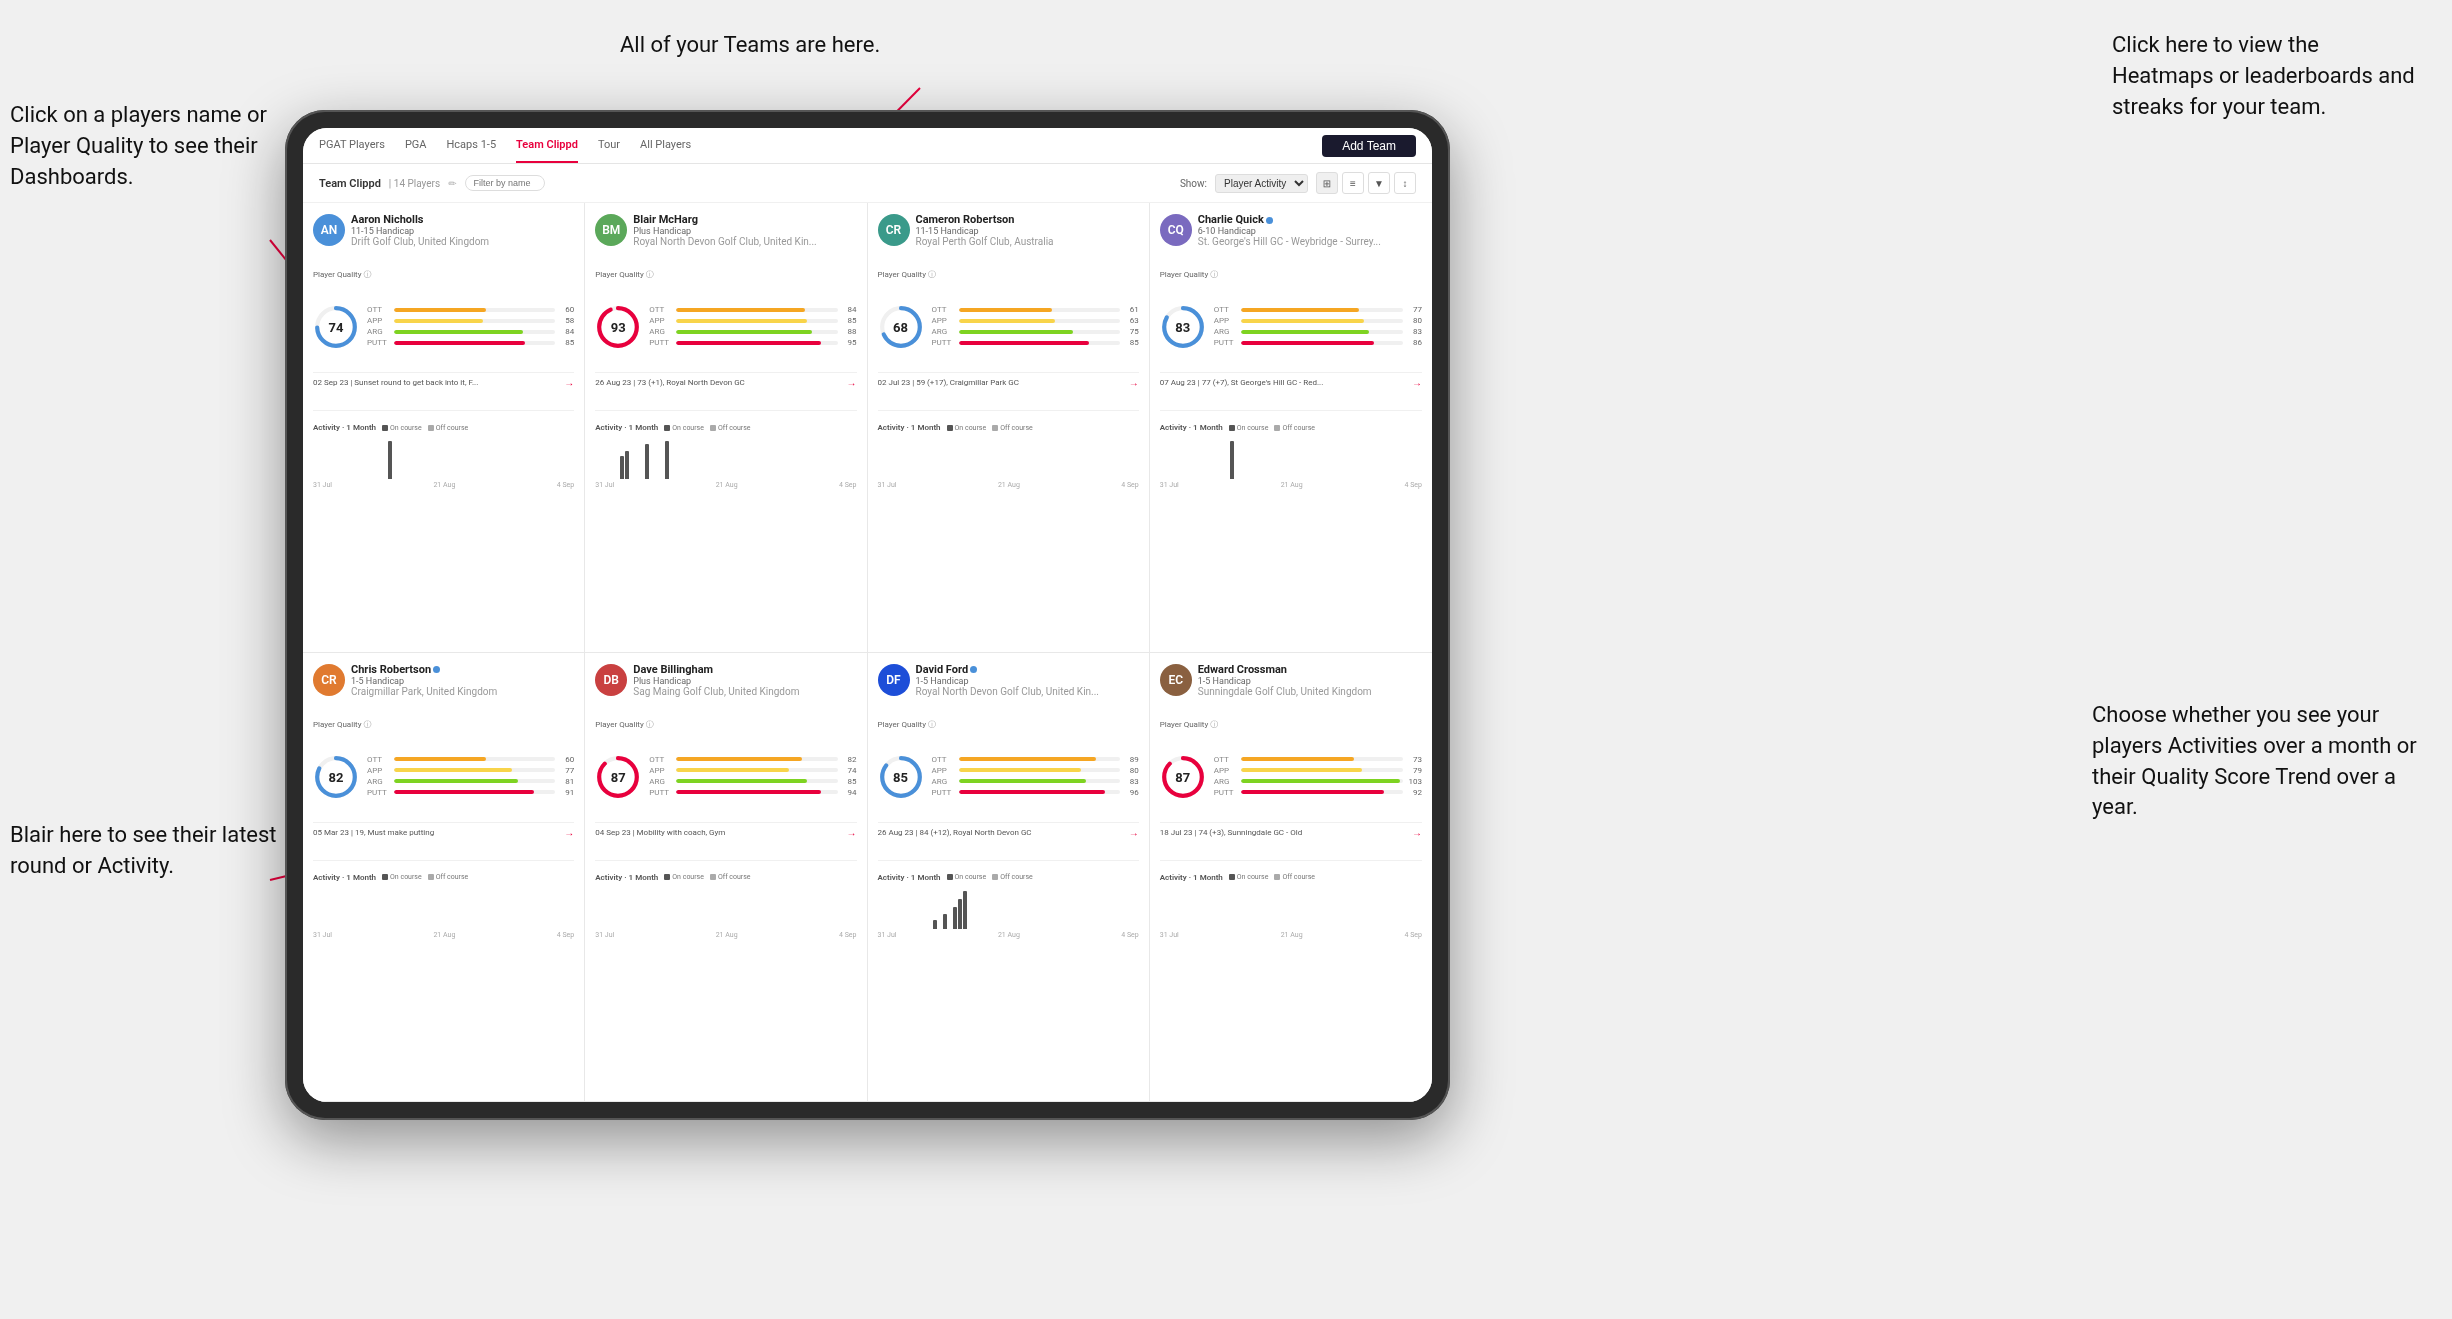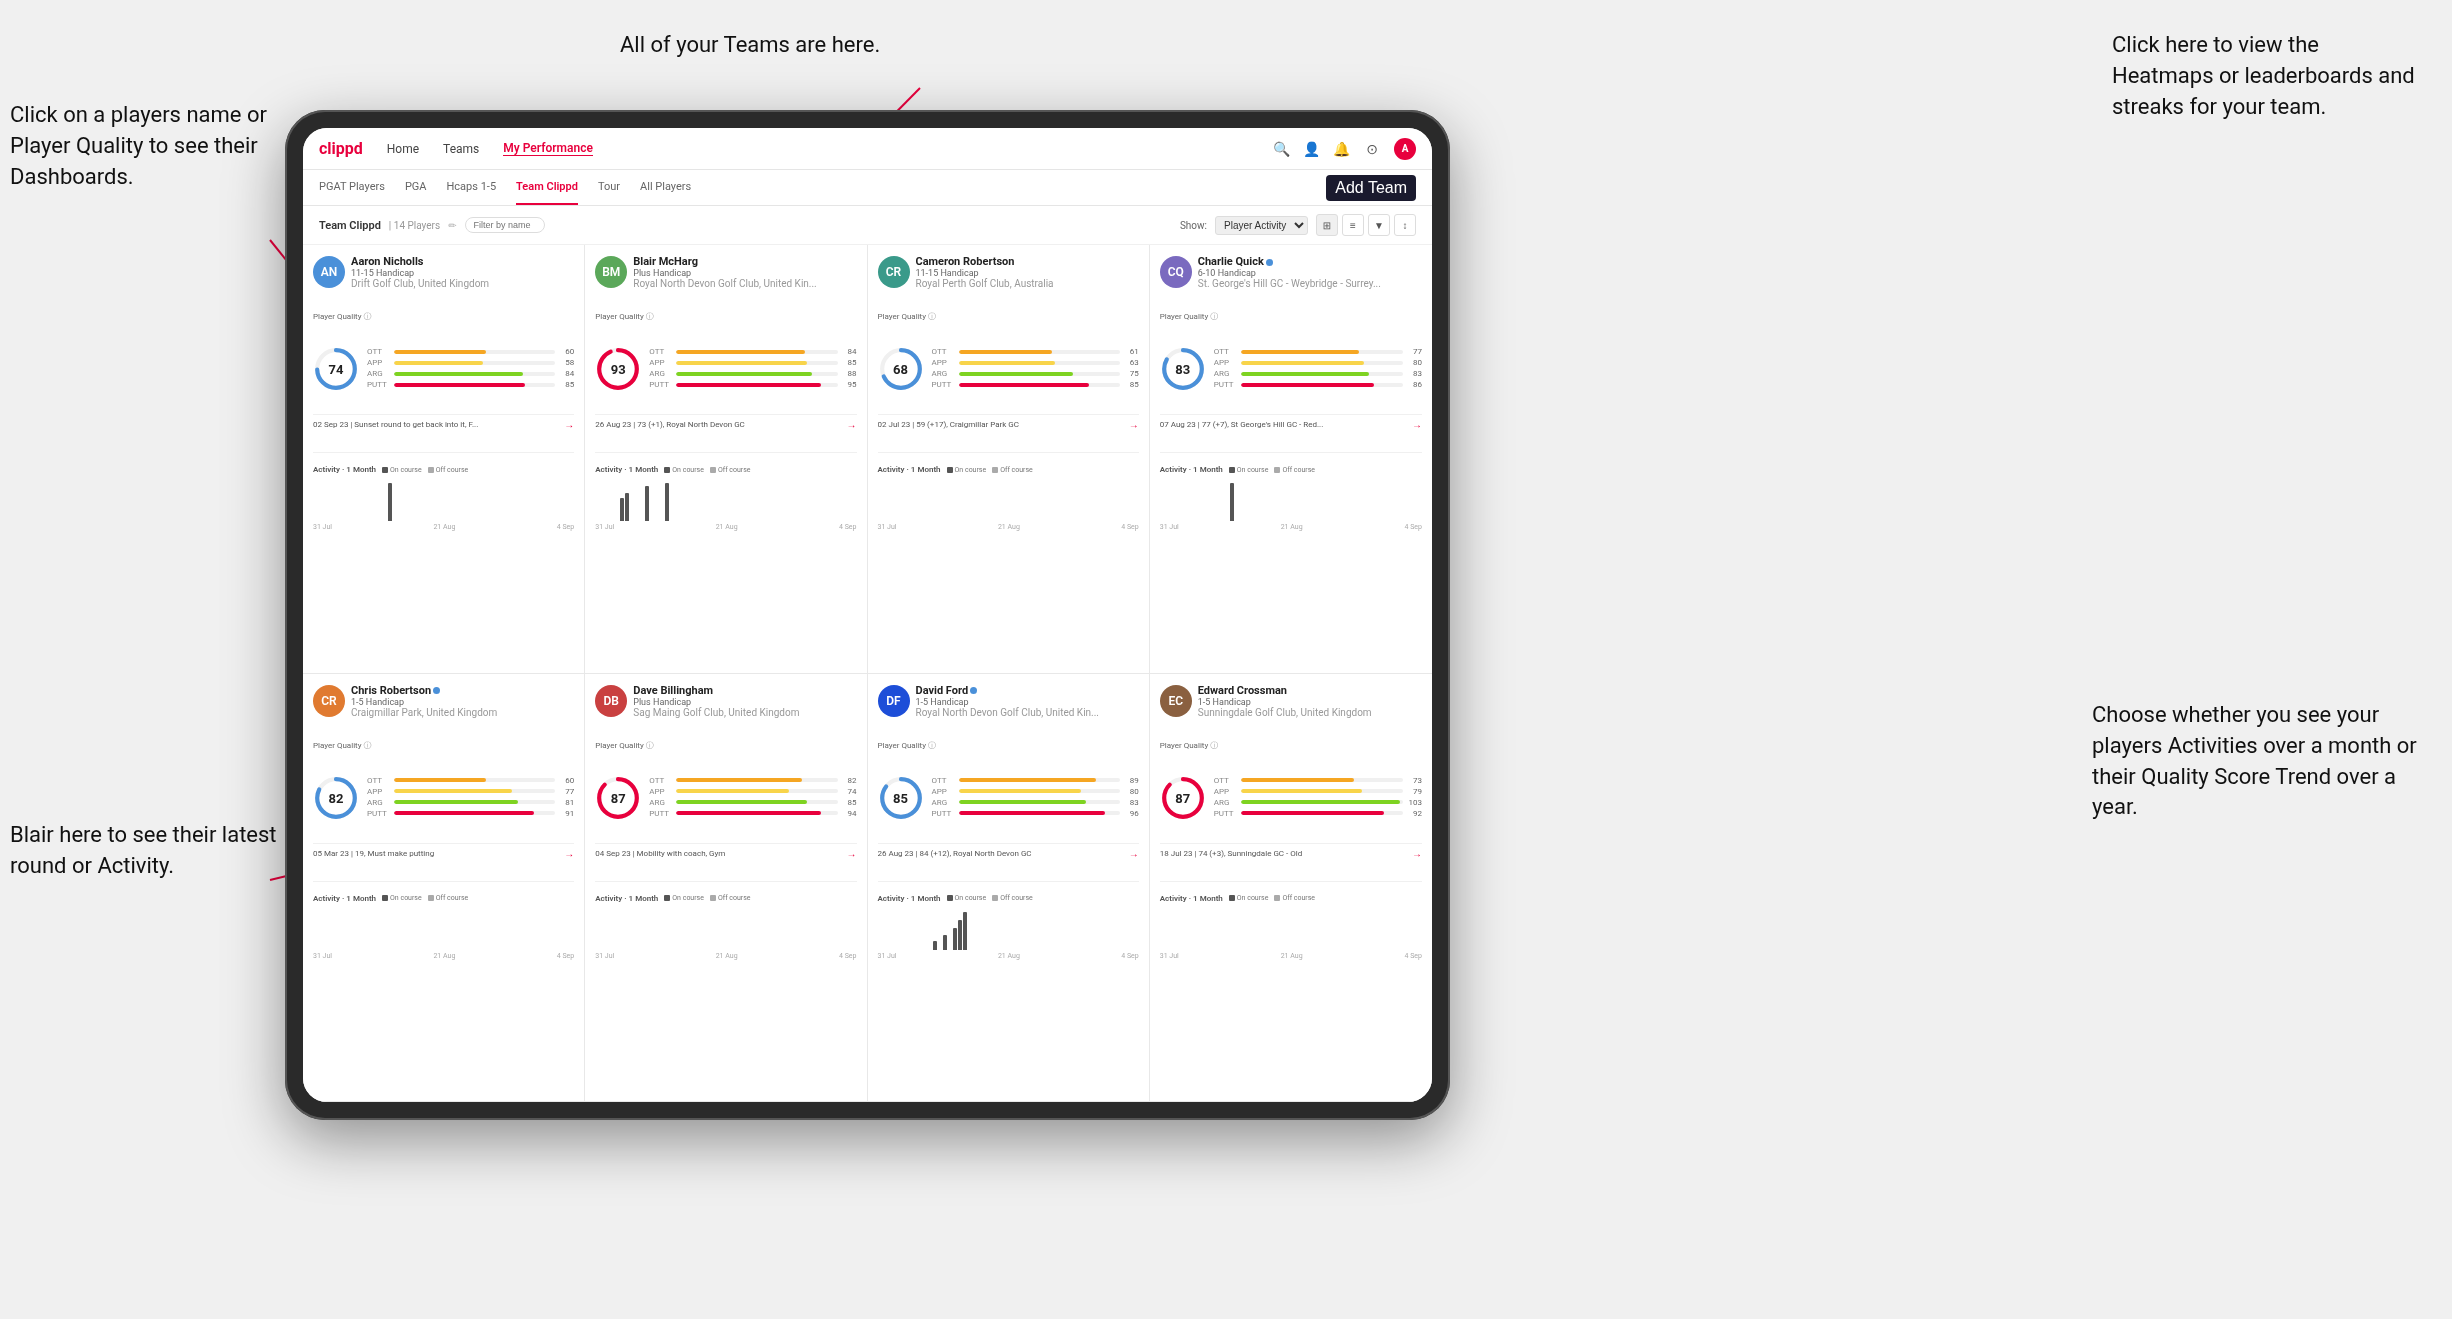--- a/index.html
+++ b/index.html
@@ -109,22 +109,22 @@
       margin-left: auto;
       display: flex;
       align-items: center;
       gap: 8px;
     }
     .add-team-btn {
       background: #1a1a2e;
       color: #fff;
       border: none;
       border-radius: 4px;
-      padding: 4px 9px;
-      font-size: 16px;
+      padding: 4px 20px;
+      font-size: 12px;
       cursor: pointer;
     }
 
     
     .team-header {
       padding: 8px 16px;
       display: flex;
       align-items: center;
       gap: 8px;
       border-bottom: 1px solid #f0f0f0;
@@ -436,33 +436,20 @@
 <div class="annotation" style="position:absolute; top:700px; right:30px; width:330px; font-size:22px; line-height:1.4;">
   <span>Choose whether you see
 your players Activities over
 a month or their Quality
 Score Trend over a year.</span>
 </div>
 
 <div class="ipad-frame">
   <div class="ipad-screen">
 
-    <div class="navbar">
-      <span class="nav-logo">clippd</span>
-      <span class="nav-item">Home</span>
-      <span class="nav-item">Teams</span>
-      <span class="nav-item" style="color:#e8003d; border-bottom:1px solid #e8003d; font-weight:600;">My Performance</span>
-      <div class="nav-icons">
-        <div class="nav-icon">🔍</div>
-        <div class="nav-icon">👤</div>
-        <div class="nav-icon">🔔</div>
-        <div class="nav-icon">⊙</div>
-        <div class="nav-icon" style="width:22px;height:22px;background:#e8003d;border-radius:50%;color:#fff;font-size:10px;font-weight:700;display:flex;align-items:center;justify-content:center;">A</div>
-      </div>
-    </div>
 
     <div class="subnav">
       <span class="subnav-item">PGAT Players</span>
       <span class="subnav-item">PGA</span>
       <span class="subnav-item">Hcaps 1-5</span>
       <span class="subnav-item active">Team Clippd</span>
       <span class="subnav-item">Tour</span>
       <span class="subnav-item">All Players</span>
       <div class="subnav-right">
         <button class="add-team-btn">Add Team</button>

